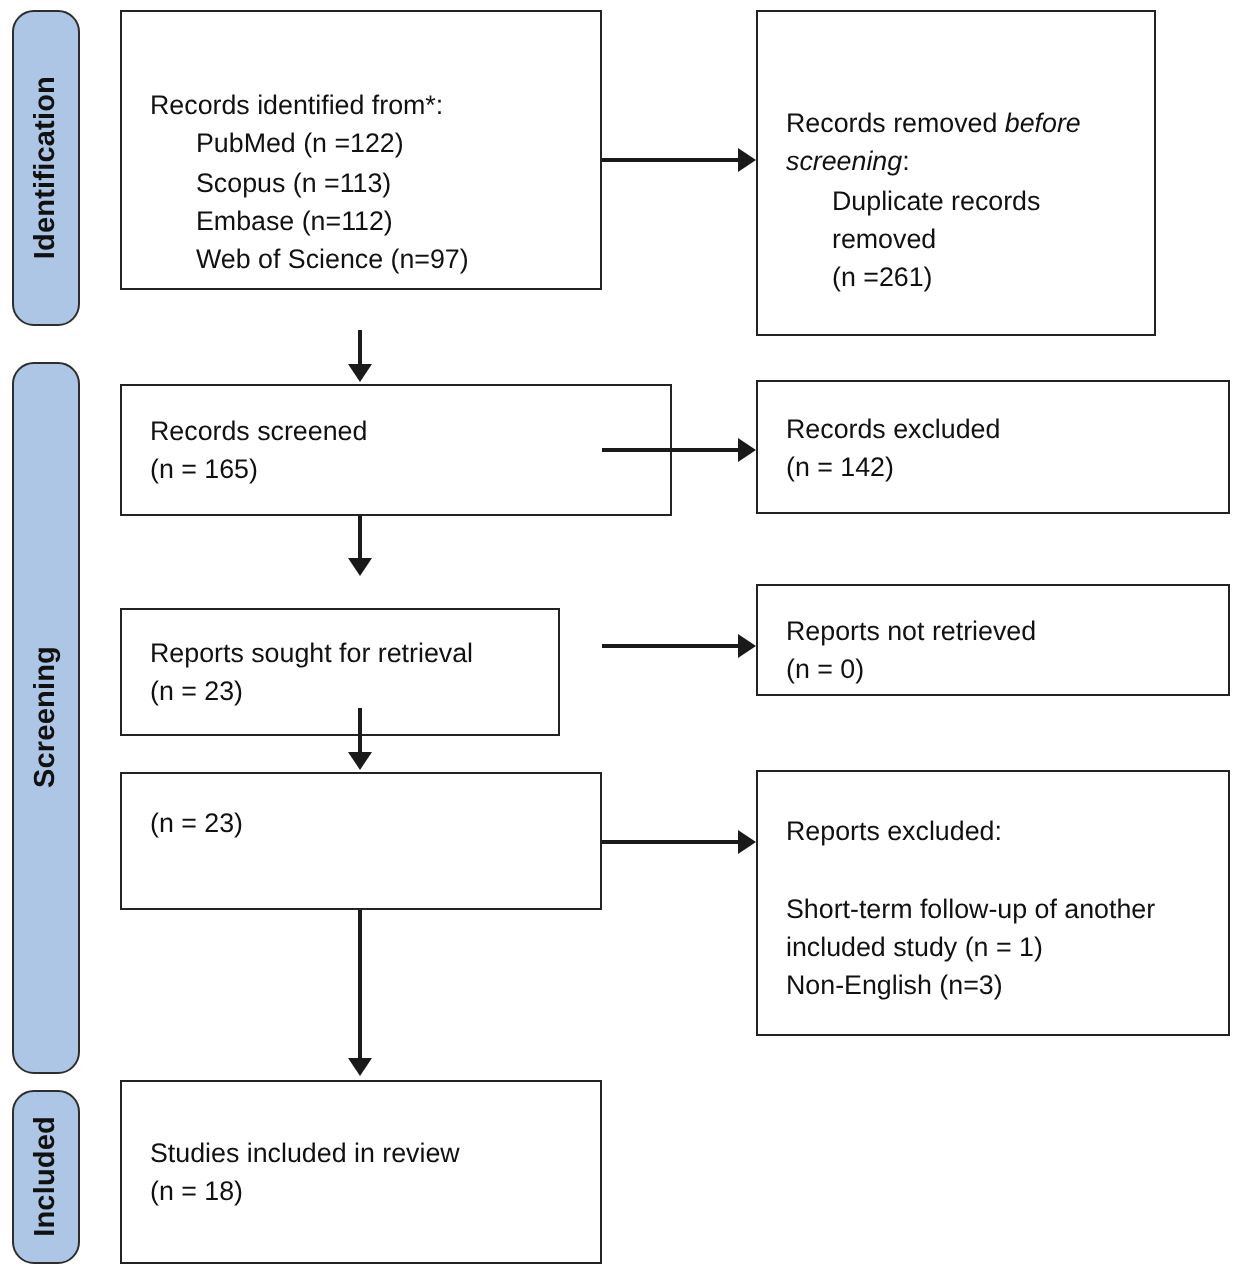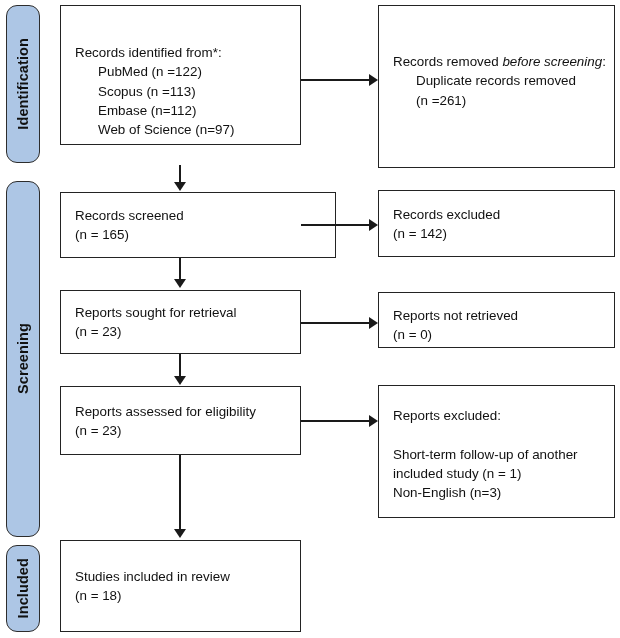--- a/index.html
+++ b/index.html
@@ -108,21 +108,21 @@
   <div class="flow-box" style="left:60px; top:5px; width:241px; height:140px;">
     <div class="box-text" style="top:37px;">
       <span>Records identified from*:</span>
       <span class="ind">PubMed (n =122)</span>
       <span class="ind">Scopus (n =113)</span>
       <span class="ind">Embase (n=112)</span>
       <span class="ind">Web of Science (n=97)</span>
     </div>
   </div>
 
-  <div class="flow-box" style="left:378px; top:5px; width:237px; height:163px;">
+  <div class="flow-box" style="left:378px; top:5px; width:200px; height:163px;">
     <div class="box-text" style="top:46px;">
       <span>Records removed </span><span class="it">before screening</span><span>:</span>
       <span class="ind">Duplicate records removed</span>
       <span class="ind">(n =261)</span>
     </div>
   </div>
 
   <div class="conn conn-h" style="left:301px; top:79px; width:68px;"></div>
   <div class="arrow-right" style="left:369px; top:74px;"></div>
 
@@ -142,21 +142,21 @@
       <span style="display:block;">(n = 142)</span>
     </div>
   </div>
 
   <div class="conn conn-h" style="left:301px; top:224px; width:68px;"></div>
   <div class="arrow-right" style="left:369px; top:219px;"></div>
 
   <div class="conn conn-v" style="left:179px; top:258px; height:22px;"></div>
   <div class="arrow-down" style="left:174px; top:279px;"></div>
 
-  <div class="flow-box" style="left:60px; top:290px; width:241px; height:64px;">
+  <div class="flow-box" style="left:60px; top:304px; width:220px; height:64px;">
     <div class="box-text" style="top:12px;">
       <span>Reports sought for retrieval</span>
       <span style="display:block;">(n = 23)</span>
     </div>
   </div>
 
   <div class="flow-box" style="left:378px; top:292px; width:237px; height:56px;padding-left:21px;">
     <div class="box-text" style="top:13px;">
       <span>Reports not retrieved</span>
       <span style="display:block;">(n = 0)</span>
@@ -164,21 +164,20 @@
   </div>
 
   <div class="conn conn-h" style="left:301px; top:322px; width:68px;"></div>
   <div class="arrow-right" style="left:369px; top:317px;"></div>
 
   <div class="conn conn-v" style="left:179px; top:354px; height:23px;"></div>
   <div class="arrow-down" style="left:174px; top:376px;"></div>
 
   <div class="flow-box" style="left:60px; top:386px; width:241px; height:69px;">
     <div class="box-text" style="top:15px;">
-      <span>Reports assessed for eligibility</span>
       <span style="display:block;">(n = 23)</span>
     </div>
   </div>
 
   <div class="flow-box" style="left:378px; top:385px; width:237px; height:133px;">
     <div class="box-text" style="top:20px;">
       <span>Reports excluded:</span>
       <span class="blank"></span>
       <span style="display:block;">Short-term follow-up of another</span>
       <span style="display:block;">included study (n = 1)</span>

